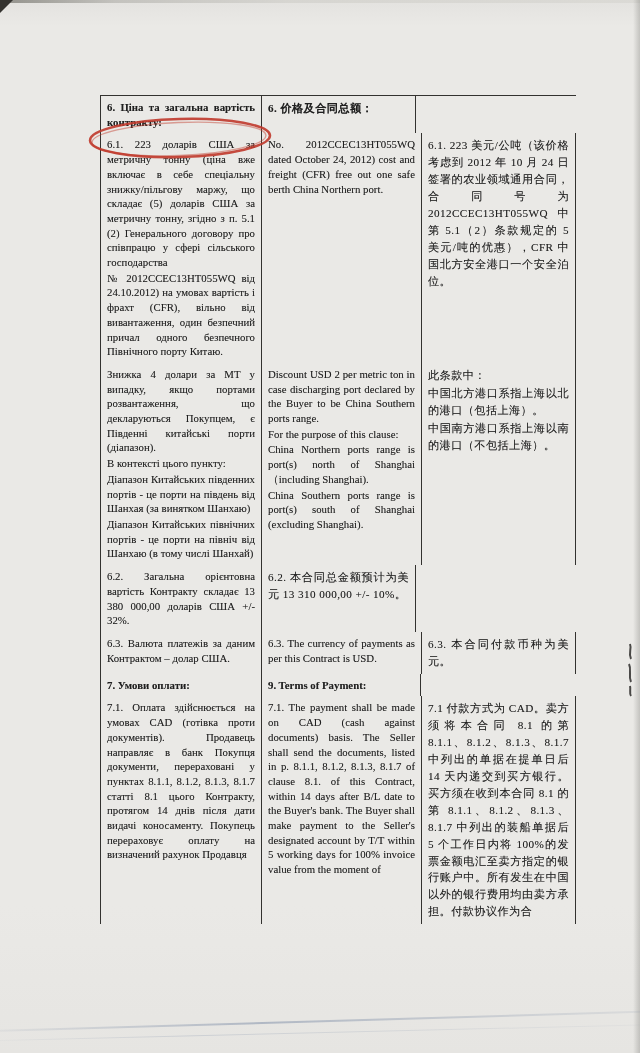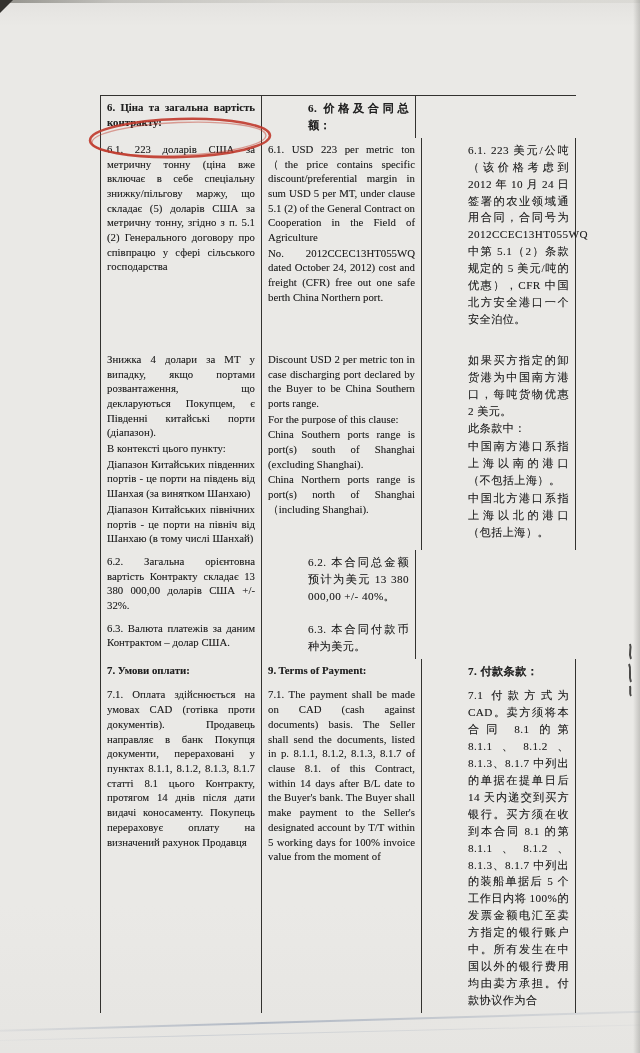--- a/index.html
+++ b/index.html
@@ -38,21 +38,21 @@
   }
   .tcell:last-child{border-right:1.5px solid #33322f}
   .col-uk{width:161px}
   .col-en{width:160px}
   .col-zh{width:155px}
   p{margin:0 0 1px 0;text-shadow:0 0 .4px rgba(20,20,20,.35)}
   .col-uk p,.col-en p{
     font-size:10.8px;line-height:14.7px;text-align:justify;
   }
   .col-zh p{
-    font-size:11.2px;line-height:16.9px;text-align:justify;letter-spacing:.4px;margin-left:40px;
+    font-size:11.2px;line-height:16.9px;text-align:justify;letter-spacing:.4px;
   }
   .bold{font-weight:bold}
   
   .r1{min-height:33px}
   .r2{min-height:210px}
   .r3{min-height:176px}
   .r4{min-height:44px}
   .r5{min-height:29px}
   .r6{min-height:21px}
   .r7{min-height:150px}
@@ -87,78 +87,77 @@
         <p class="bold">6. Ціна та загальна вартість контракту:</p>
       </div>
       <div class="tcell col-zh">
         <p class="bold">6. 价格及合同总额：</p>
       </div>
     </div>
 
     <div class="trow r2">
       <div class="tcell col-uk">
         <p>6.1. 223 доларів США за метричну тонну (ціна вже включає в себе спеціальну знижку/пільгову маржу, що складає (5) доларів США за метричну тонну, згідно з п. 5.1 (2) Генерального договору про співпрацю у сфері сільського господарства</p>
+        <p>№ 2012CCEC13HT055WQ від 24.10.2012) на умовах вартість і фрахт (CFR), вільно від вивантаження, один безпечний причал одного безпечного Північного порту Китаю.</p>
       </div>
       <div class="tcell col-en">
-        <p>6.1. USD 223 per metric ton （the price contains specific discount/preferential margin in sum USD 5 per MT, under clause 5.1 (2) of the General Contract on Cooperation in the Field of Agriculture</p>
         <p>No. 2012CCEC13HT055WQ dated October 24, 2012) cost and freight (CFR) free out one safe berth China Northern port.</p>
       </div>
       <div class="tcell col-zh">
         <p>6.1. 223 美元/公吨（该价格考虑到 2012 年 10 月 24 日签署的农业领域通用合同，合同号为 2012CCEC13HT055WQ 中第 5.1（2）条款规定的 5 美元/吨的优惠），CFR 中国北方安全港口一个安全泊位。</p>
       </div>
     </div>
 
     <div class="trow r3">
       <div class="tcell col-uk">
         <p>Знижка 4 долари за МТ у випадку, якщо портами розвантаження, що декларуються Покупцем, є Південні китайські порти (діапазон).</p>
         <p>В контексті цього пункту:</p>
         <p>Діапазон Китайських південних портів - це порти на південь від Шанхая (за винятком Шанхаю)</p>
         <p>Діапазон Китайських північних портів - це порти на північ від Шанхаю (в тому числі Шанхай)</p>
       </div>
       <div class="tcell col-en">
         <p>Discount USD 2 per metric ton in case discharging port declared by the Buyer to be China Southern ports range.</p>
         <p>For the purpose of this clause:</p>
+        <p>China Northern ports range is port(s) north of Shanghai （including Shanghai).</p>
         <p>China Southern ports range is port(s) south of Shanghai (excluding Shanghai).</p>
-        <p>China Northern ports range is port(s) north of Shanghai （including Shanghai).</p>
       </div>
       <div class="tcell col-zh">
-        <p>如果买方指定的卸货港为中国南方港口，每吨货物优惠 2 美元。</p>
         <p>此条款中：</p>
+        <p>中国北方港口系指上海以北的港口（包括上海）。</p>
         <p>中国南方港口系指上海以南的港口（不包括上海）。</p>
-        <p>中国北方港口系指上海以北的港口（包括上海）。</p>
       </div>
     </div>
 
     <div class="trow r4">
       <div class="tcell col-uk">
         <p>6.2. Загальна орієнтовна вартість Контракту складає 13 380 000,00 доларів США +/- 32%.</p>
       </div>
       <div class="tcell col-zh">
-        <p>6.2. 本合同总金额预计为美元 13 380 000,00 +/- 40%。</p>
+        <p>6.2. 本合同总金额预计为美元 13 310 000,00 +/- 10%。</p>
       </div>
     </div>
 
     <div class="trow r5">
       <div class="tcell col-uk">
         <p>6.3. Валюта платежів за даним Контрактом – долар США.</p>
+      </div>
+      <div class="tcell col-en">
+        <p>6.3. The currency of payments as per this Contract is USD.</p>
       </div>
       <div class="tcell col-zh">
         <p>6.3. 本合同付款币种为美元。</p>
       </div>
     </div>
 
     <div class="trow r6">
       <div class="tcell col-uk">
         <p class="bold">7. Умови оплати:</p>
       </div>
       <div class="tcell col-en">
         <p class="bold">9. Terms of Payment:</p>
-      </div>
-      <div class="tcell col-zh">
-        <p class="bold">7. 付款条款：</p>
       </div>
     </div>
 
     <div class="trow r7">
       <div class="tcell col-uk">
         <p>7.1. Оплата здійснюється на умовах CAD (готівка проти документів). Продавець направляє в банк Покупця документи, перераховані у пунктах 8.1.1, 8.1.2, 8.1.3, 8.1.7 статті 8.1 цього Контракту, протягом 14 днів після дати видачі коносаменту. Покупець перераховує оплату на визначений рахунок Продавця</p>
       </div>
       <div class="tcell col-en">
         <p>7.1. The payment shall be made on CAD (cash against documents) basis. The Seller shall send the documents, listed in p. 8.1.1, 8.1.2, 8.1.3, 8.1.7 of clause 8.1. of this Contract, within 14 days after B/L date to the Buyer's bank. The Buyer shall make payment to the Seller's designated account by T/T within 5 working days for 100% invoice value from the moment of</p>
       </div>

